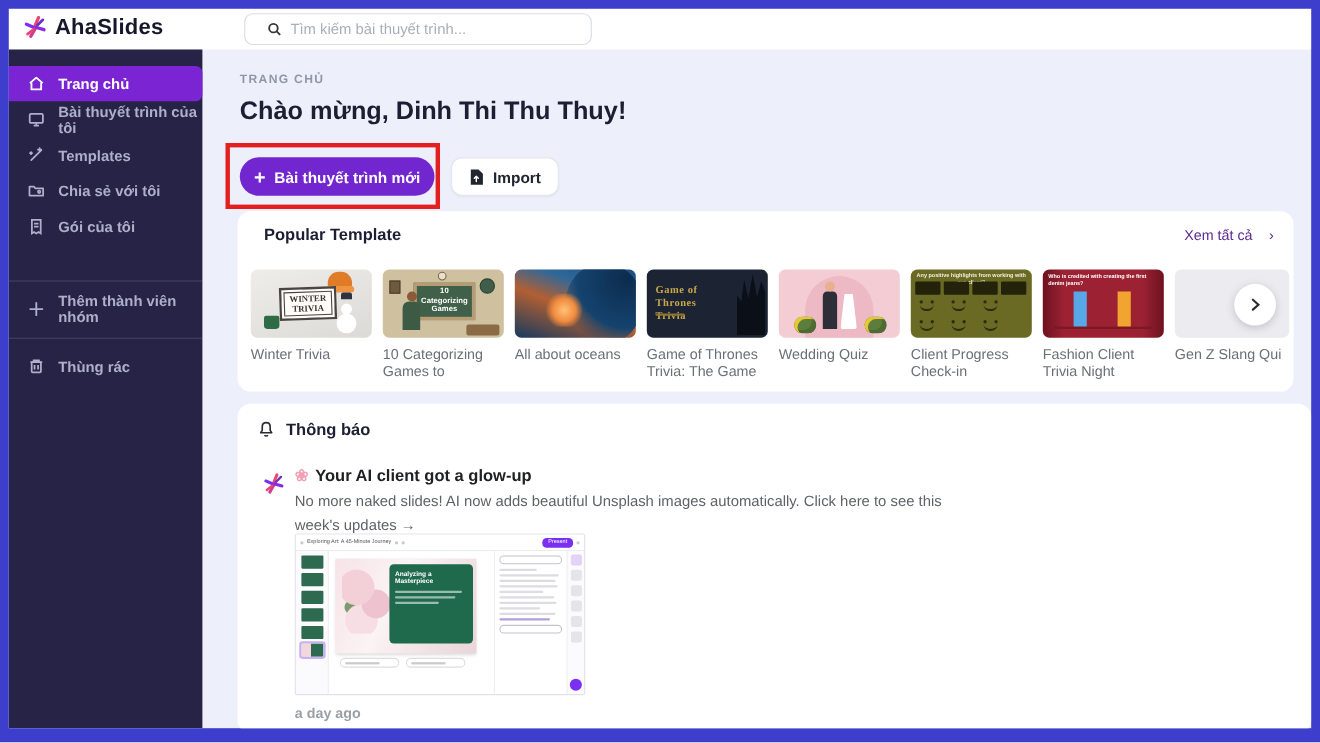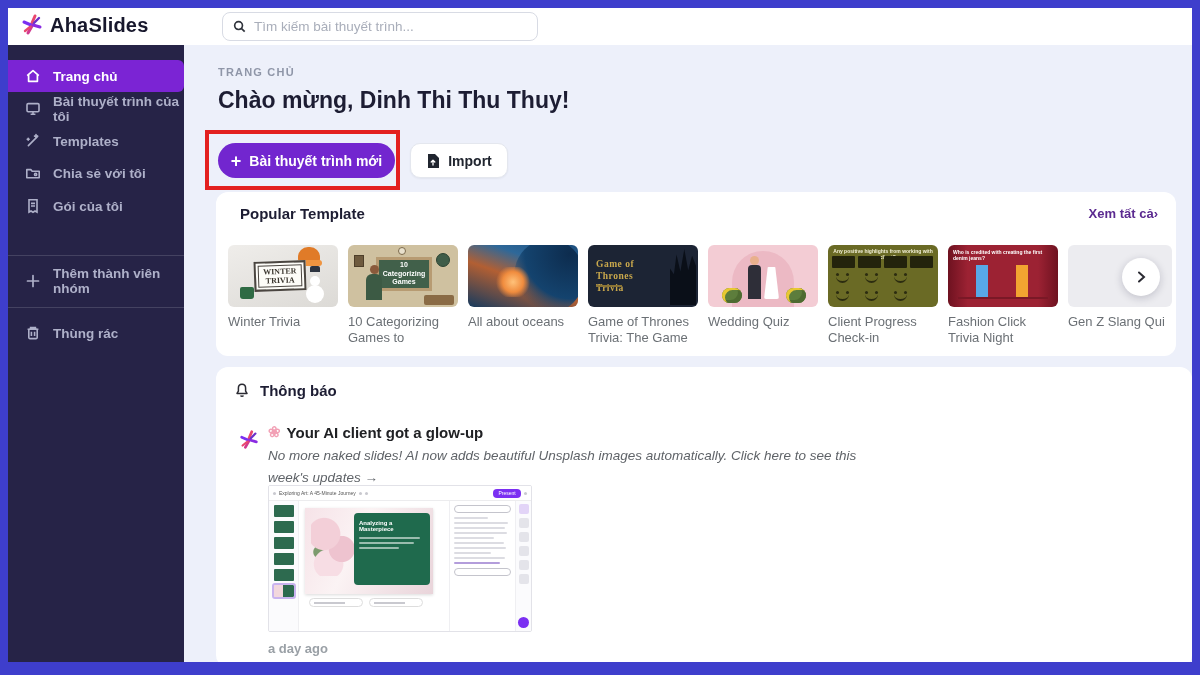--- a/index.html
+++ b/index.html
@@ -4,21 +4,21 @@
 <style>
   * { margin:0; padding:0; box-sizing:border-box; }
   html,body { width:1200px; height:675px; font-family:"Liberation Sans", sans-serif; }
   .frame { position:relative; width:1200px; height:675px; background:#3e3ecc; overflow:hidden; }
   .screen { position:absolute; left:8px; top:8px; width:1184px; height:654px; background:#edf0fa; overflow:hidden; }
 
   
   .topbar { position:absolute; left:0; top:0; width:100%; height:37px; background:#ffffff; }
   .brand { position:absolute; left:12px; top:5px; display:flex; align-items:center; gap:6px; }
   .brand-name { font-size:20px; font-weight:bold; color:#17172c; letter-spacing:.2px; }
-  .searchbox { position:absolute; left:214px; top:4px; width:316px; height:29px; background:#fff; border:1px solid #d8dbe4; border-radius:8px; display:flex; align-items:center; padding:0 10px; gap:8px; }
+  .searchbox { position:absolute; left:214px; top:4px; width:316px; height:29px; background:#fff; border:1px solid #d8dbe4; border-radius:8px; display:flex; align-items:center; padding:0 20px; gap:8px; }
   .searchbox input { border:none; outline:none; flex:1; font-size:13.5px; color:#333; font-family:"Liberation Sans",sans-serif; background:transparent; }
   .searchbox input::placeholder { color:#a9aeba; }
 
   
   .sidebar { position:absolute; left:0; top:37px; width:176px; height:617px; background:#262347; }
   .side-item { position:absolute; left:0; width:176px; height:32px; display:flex; align-items:center; gap:12px; padding-left:16px; color:#aeb0c9; font-size:13.5px; font-weight:bold; cursor:pointer; }
   .side-item.active { background:#7b24d4; color:#ffffff; border-radius:0 6px 6px 0; }
   .side-icon { width:17px; height:17px; flex:0 0 17px; display:flex; align-items:center; justify-content:center; }
   .badge-dot { width:17px; height:17px; border-radius:50%; background:radial-gradient(circle at 35% 30%, #ffb24d 0 22%, #f4511e 60%, #c62f10 100%); margin-left:4px; }
   .divider { position:absolute; left:0; width:176px; height:1px; background:rgba(255,255,255,.14); }
@@ -32,21 +32,21 @@
   .btn-import { position:absolute; left:226px; top:98px; width:98px; height:35px; background:#fff; border:1px solid #e4e7ee; border-radius:10px; color:#20252f; font-size:14px; font-weight:bold; display:flex; align-items:center; justify-content:center; gap:8px; cursor:pointer; box-shadow:0 1px 2px rgba(30,30,60,.06); font-family:"Liberation Sans",sans-serif; }
 
   .anno-rect { position:absolute; left:21px; top:85px; width:195px; height:60px; border:4px solid #e3201f; pointer-events:none; }
   .anno-num { position:absolute; left:212px; top:148px; color:#e3201f; font-size:21px; font-weight:bold; }
 
   .card { position:absolute; left:32px; background:#ffffff; border-radius:12px; }
   .card-popular { top:147px; width:960px; height:164px; }
   .card-notif { top:322px; width:976px; height:300px; }
 
   .pop-title { position:absolute; left:24px; top:13px; font-size:15px; font-weight:bold; color:#1d1d33; }
-  .see-all { position:absolute; right:18px; top:14px; font-size:13px; font-weight:bold; color:#5b2a90; cursor:pointer; display:flex; align-items:center; gap:0;text-align:right; }
+  .see-all { position:absolute; right:18px; top:14px; font-size:13px; font-weight:normal; color:#5b2a90; cursor:pointer; display:flex; align-items:center; gap:15px;text-align:right; }
 
   .tpl-row { position:absolute; left:12px; top:53px; display:flex; gap:10px; }
   .tpl { width:110px; cursor:pointer; }
   .tpl:last-child { width:104px; }
   .thumb { width:110px; height:62px; border-radius:6px; overflow:hidden; position:relative; }
   .tpl:last-child .thumb { width:104px; }
   .tpl-title { margin-top:7px; font-size:13px; line-height:1.22; color:#6b7075; max-height:34px; overflow:hidden; }
   .carousel-btn { position:absolute; left:906px; top:66px; width:38px; height:38px; border-radius:50%; background:#fff; border:none; box-shadow:0 2px 8px rgba(20,20,50,.2); display:flex; align-items:center; justify-content:center; cursor:pointer; }
 
   
@@ -93,21 +93,21 @@
   .t7 .bar-b { position:absolute; left:28px; bottom:10px; width:12px; height:32px; background:#58a8e8; }
   .t7 .bar-o { position:absolute; right:30px; bottom:10px; width:12px; height:32px; background:#f2a431; }
   .t7 .base { position:absolute; left:10px; bottom:8px; right:10px; height:2px; background:#7a1826; }
   .t8 { background:#ececf0; }
 
   
   .notif-head { position:absolute; left:18px; top:15px; display:flex; align-items:center; gap:10px; font-size:15px; font-weight:bold; color:#1d1d33; }
   .notif-logo { position:absolute; left:22px; top:62px; }
   .notif-title { position:absolute; left:52px; top:56px; font-size:15px; font-weight:bold; color:#202124; display:flex; align-items:center; gap:6px; }
   .flower { color:#f2a0b5; font-size:15px; }
-  .notif-body { position:absolute; left:52px; top:78px; width:600px; font-size:13.5px; line-height:1.6; color:#5f6368;font-style:italic; }
+  .notif-body { position:absolute; left:52px; top:78px; width:600px; font-size:13.5px; line-height:1.6; color:#5f6368; }
   .timestamp { position:absolute; left:52px; top:274px; font-size:13px; color:#9aa0a6;font-weight:bold; }
 
   
   .preview { position:absolute; left:52px; top:118px; width:264px; height:147px; background:#fff; border:1px solid #e2e2e8; border-radius:2px; overflow:hidden; cursor:pointer; }
   .pv-toolbar { position:absolute; left:0; top:0; right:0; height:15px; border-bottom:1px solid #ececee; display:flex; align-items:center; gap:3px; padding:0 4px; background:#fff; }
   .pv-title { font-size:5px; color:#555; white-space:nowrap; }
   .pv-dot { width:3px; height:3px; border-radius:50%; background:#c9c9cf; }
   .pv-present { margin-left:auto; width:28px; height:9px; border-radius:4px; background:#7b2ff2; color:#fff; font-size:5px; display:flex; align-items:center; justify-content:center; }
   .pv-rail-l { position:absolute; left:0; top:15px; bottom:0; width:30px; background:#fbfbfd; border-right:1px solid #efeff2; padding-top:4px; }
   .pv-thumb { width:20px; height:12px; background:#2d6a4f; border-radius:1px; margin:0 auto 4px auto; }
@@ -336,21 +336,21 @@
           <div class="tpl-title">Client Progress Check-in</div>
         </div>
 
         <div class="tpl">
           <div class="thumb t7">
             <div class="q">Who is credited with creating the first denim jeans?</div>
             <div class="bar-b"></div>
             <div class="bar-o"></div>
             <div class="base"></div>
           </div>
-          <div class="tpl-title">Fashion Click Trivia Night</div>
+          <div class="tpl-title">Fashion Client Trivia Night</div>
         </div>
 
         <div class="tpl">
           <div class="thumb t8"></div>
           <div class="tpl-title">Gen Z Slang Qui</div>
         </div>
       </div>
 
       <button class="carousel-btn">
         <svg width="14" height="14" viewBox="0 0 14 14" fill="none" stroke="#2b2b33" stroke-width="2" stroke-linecap="round">

